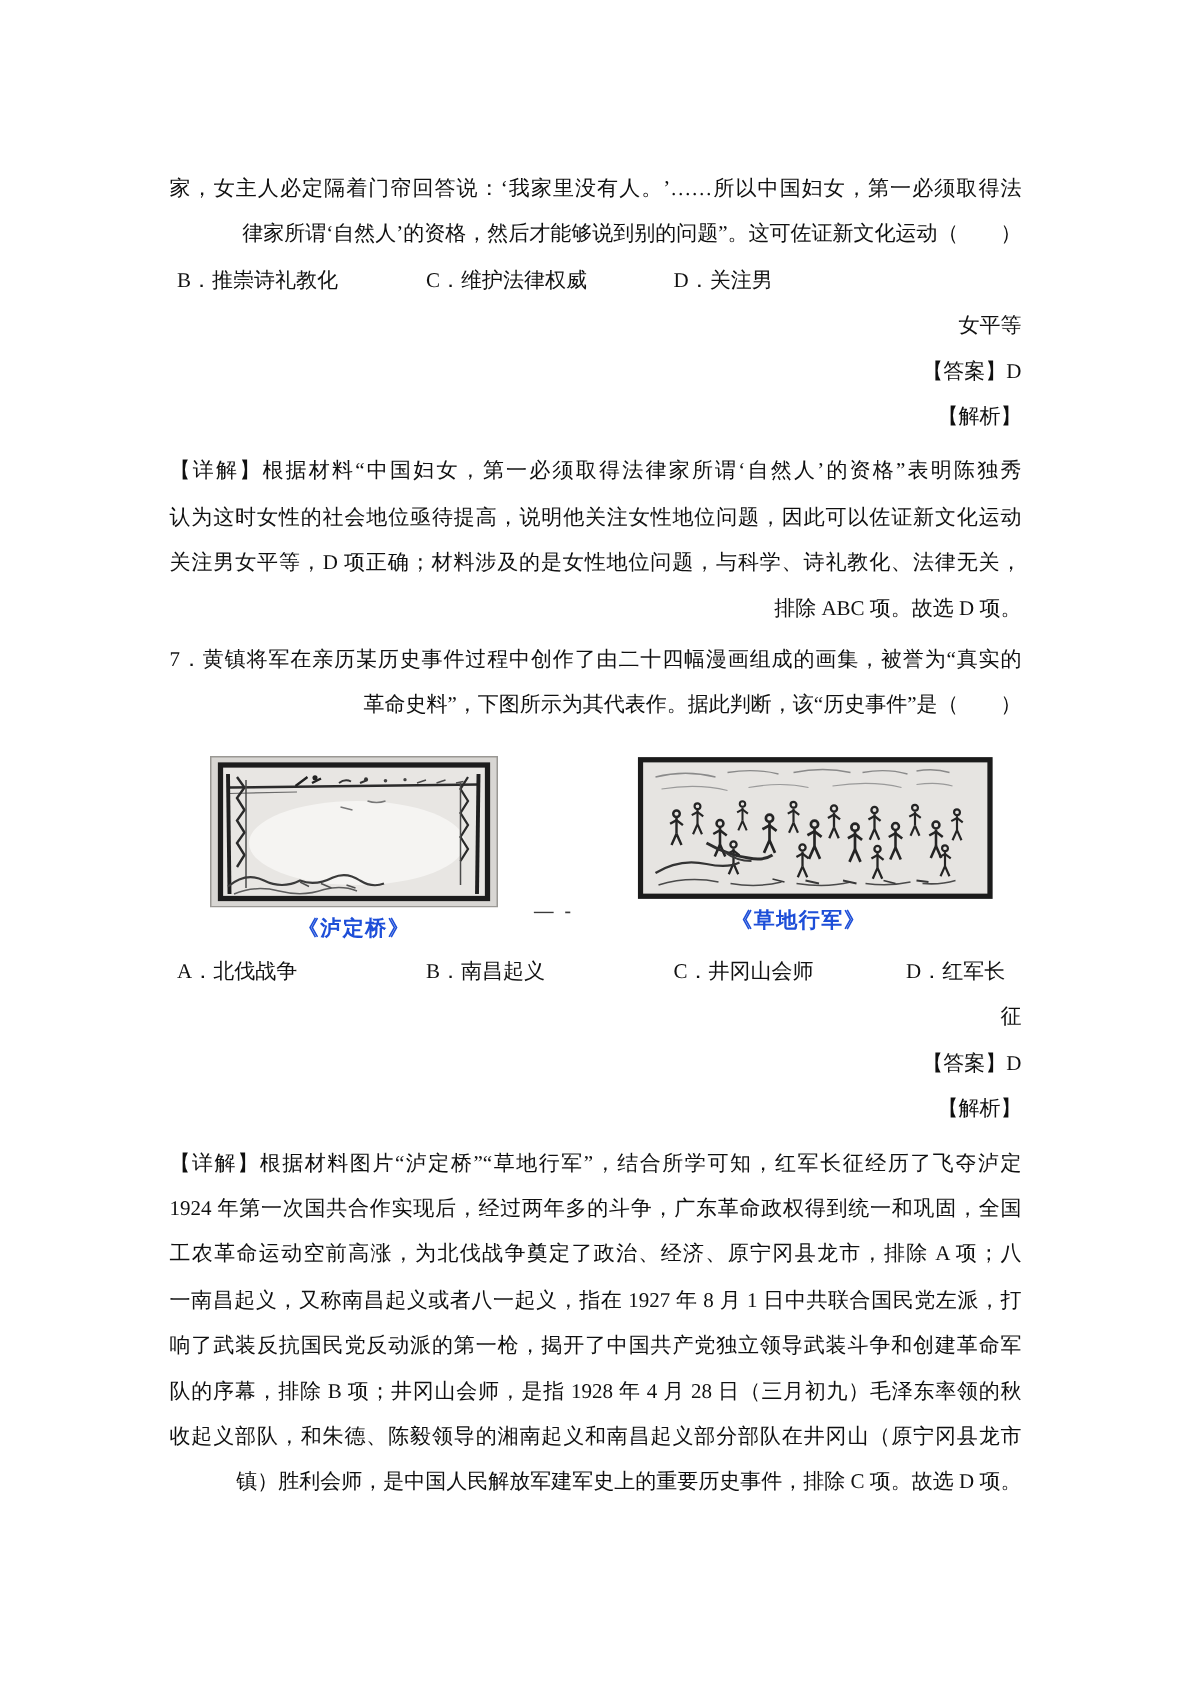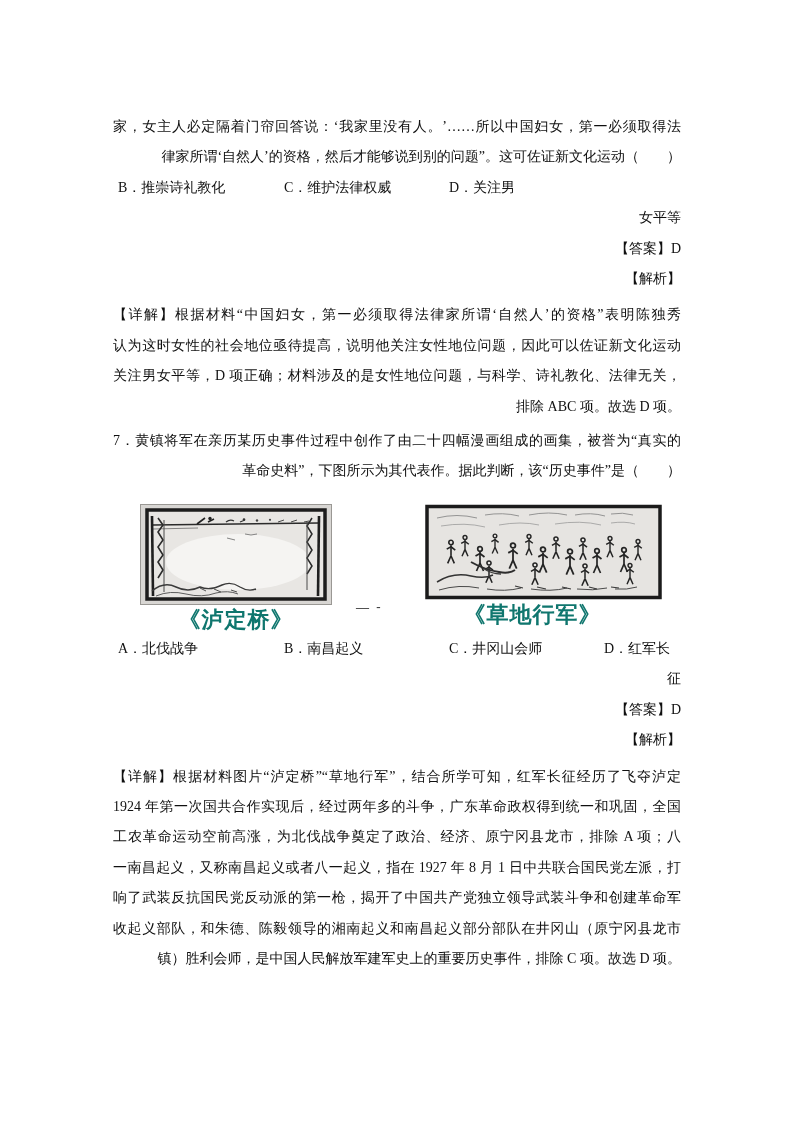--- a/index.html
+++ b/index.html
@@ -40,24 +40,24 @@
     height:131px;
     margin-top:16px;
   }
   .figure { position:absolute; top:1px; }
   .figure.left  { left:27px;  width:192px; }
   .figure.right { left:312px; width:215px; }
   .figure svg { display:block; }
   .fig-caption {
     margin-top:5px;
     text-align:center;
-    font-size:22px;
+    font-size:14px;
     font-weight:bold;
     letter-spacing:1px;
-    color:#0f766e;
+    color:#1d4ed8;
     line-height:20px;
   }
   .fig-sep {
     position:absolute;
     left:243px; top:96px;
     font-size:13px;
     font-weight:bold;
     color:#3a3a3a;
     letter-spacing:2px;
   }
@@ -172,19 +172,20 @@
       </div>
       <div class="line">征</div>
       <div class="line">【答案】D</div>
       <div class="line">【解析】</div>
       <div class="gap-sm">
         <div class="line j">【详解】根据材料图片“泸定桥”“草地行军”，结合所学可知，红军长征经历了飞夺泸定</div>
         <div class="line j">1924 年第一次国共合作实现后，经过两年多的斗争，广东革命政权得到统一和巩固，全国</div>
         <div class="line j">工农革命运动空前高涨，为北伐战争奠定了政治、经济、原宁冈县龙市，排除 A 项；八</div>
         <div class="line j">一南昌起义，又称南昌起义或者八一起义，指在 1927 年 8 月 1 日中共联合国民党左派，打</div>
         <div class="line j">响了武装反抗国民党反动派的第一枪，揭开了中国共产党独立领导武装斗争和创建革命军</div>
+        <div class="line j">队的序幕，排除 B 项；井冈山会师，是指 1928 年 4 月 28 日（三月初九）毛泽东率领的秋</div>
         <div class="line j">收起义部队，和朱德、陈毅领导的湘南起义和南昌起义部分部队在井冈山（原宁冈县龙市</div>
         <div class="line">镇）胜利会师，是中国人民解放军建军史上的重要历史事件，排除 C 项。故选 D 项。</div>
       </div>
     </section>
 
   </div>
 </div>
 
 </body></html>

